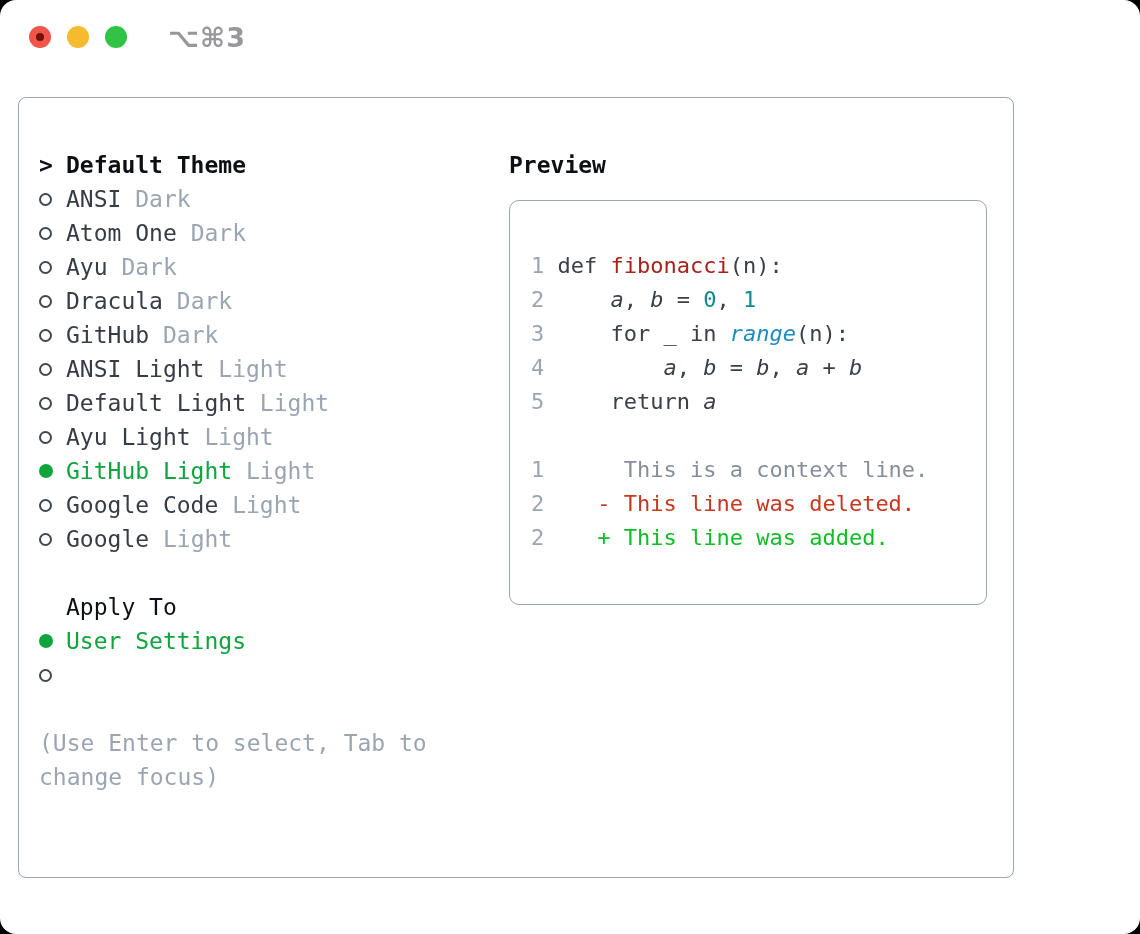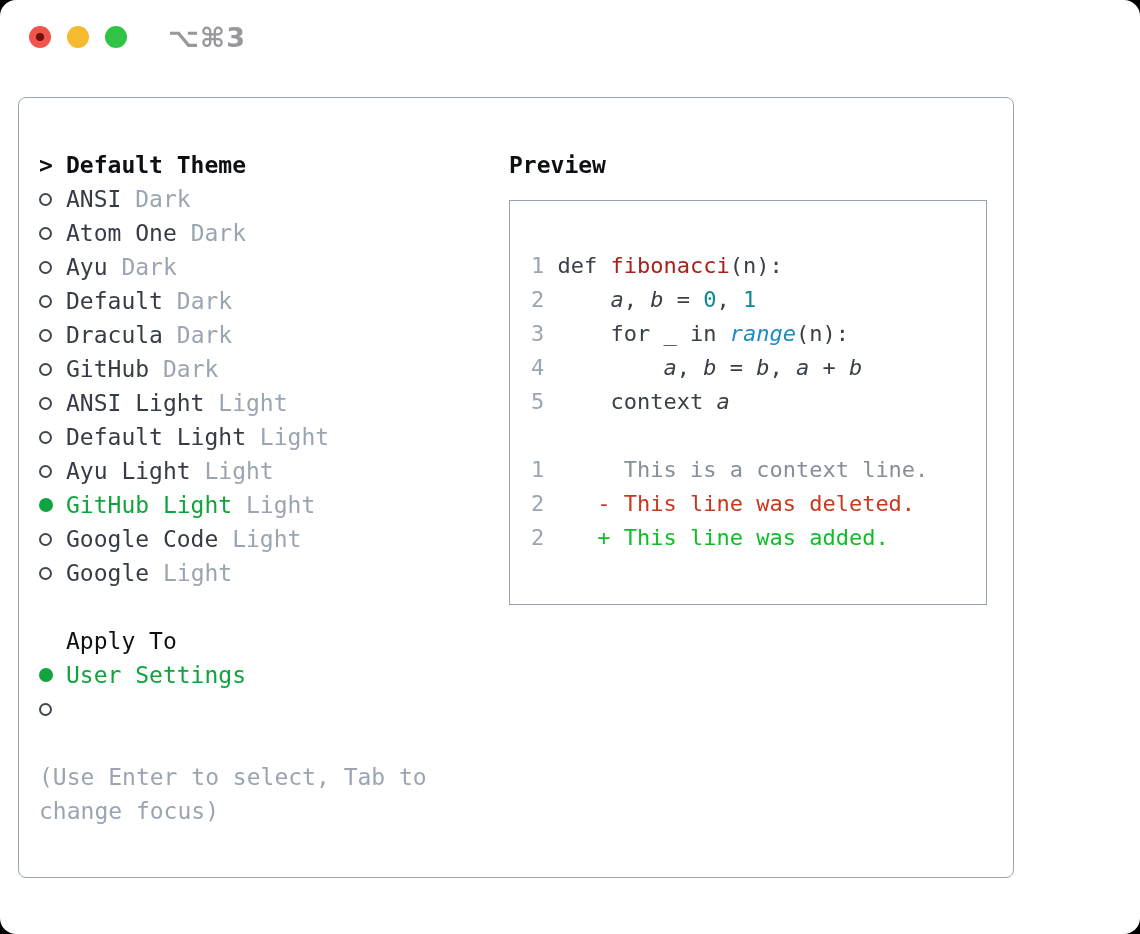--- a/index.html
+++ b/index.html
@@ -37,21 +37,21 @@
   .radio.sel{width:14px;height:14px;border:none;background:#10a43e;}
   .label{white-space:pre;}
   .name{color:#363c45;}
   .name.sel{color:#10a43e;}
   .variant{color:#9aa5b1;}
   .spacer{height:34px;}
   .help{font-size:23px;line-height:34px;color:#9aa5b1;white-space:pre;}
   
   .pbox{
     margin-top:18px;width:478px;height:405px;box-sizing:border-box;
-    border:1.5px solid #9aa5b1;border-radius:0;
+    border:1.5px solid #9aa5b1;border-radius:10px;
     padding:48px 0 0 21px;font-size:22px;line-height:34px;background:#fff;
   }
   .cl{white-space:pre;height:34px;}
   .ln{color:#9aa5b1;}
   .tk-code{color:#3a4049;}
   .tk-func{color:#a7231a;}
   .tk-number{color:#0e8a8e;}
   .tk-builtin{color:#1e8bc3;font-style:italic;}
   .tk-var{color:#3a4049;font-style:italic;}
   .tk-context{color:#868f99;}
@@ -89,26 +89,20 @@
             <span class="marker">
               <span class="radio"></span>
             </span>
             <span class="label"><span class="name">Atom One</span><span class="variant"> Dark</span></span>
           </div>
           <div class="row">
             <span class="marker">
               <span class="radio"></span>
             </span>
             <span class="label"><span class="name">Ayu</span><span class="variant"> Dark</span></span>
-          </div>
-          <div class="row">
-            <span class="marker">
-              <span class="radio"></span>
-            </span>
-            <span class="label"><span class="name">Default</span><span class="variant"> Dark</span></span>
           </div>
           <div class="row">
             <span class="marker">
               <span class="radio"></span>
             </span>
             <span class="label"><span class="name">Dracula</span><span class="variant"> Dark</span></span>
           </div>
           <div class="row">
             <span class="marker">
               <span class="radio"></span>
@@ -183,21 +177,21 @@
     <div class="right">
       <div class="row">
         <span class="hdr">Preview</span>
       </div>
       <div class="pbox">
         <div>
             <div class="cl"><span class="ln">1</span><span class="tk-code"> def </span><span class="tk-func">fibonacci</span><span class="tk-code">(n):</span></div>
             <div class="cl"><span class="ln">2</span><span class="tk-code">     </span><span class="tk-var">a</span><span class="tk-code">, </span><span class="tk-var">b</span><span class="tk-code"> = </span><span class="tk-number">0</span><span class="tk-code">, </span><span class="tk-number">1</span></div>
             <div class="cl"><span class="ln">3</span><span class="tk-code">     for _ in </span><span class="tk-builtin">range</span><span class="tk-code">(n):</span></div>
             <div class="cl"><span class="ln">4</span><span class="tk-code">         </span><span class="tk-var">a</span><span class="tk-code">, </span><span class="tk-var">b</span><span class="tk-code"> = </span><span class="tk-var">b</span><span class="tk-code">, </span><span class="tk-var">a</span><span class="tk-code"> + </span><span class="tk-var">b</span></div>
-            <div class="cl"><span class="ln">5</span><span class="tk-code">     context </span><span class="tk-var">a</span></div>
+            <div class="cl"><span class="ln">5</span><span class="tk-code">     return </span><span class="tk-var">a</span></div>
             <div class="cl"><span class="ln"></span></div>
             <div class="cl"><span class="ln">1</span><span class="tk-context">      This is a context line.</span></div>
             <div class="cl"><span class="ln">2</span><span class="tk-deleted">    - This line was deleted.</span></div>
             <div class="cl"><span class="ln">2</span><span class="tk-added">    + This line was added.</span></div>
           </div>
       </div>
     </div>
 
   </div>
 </div>

